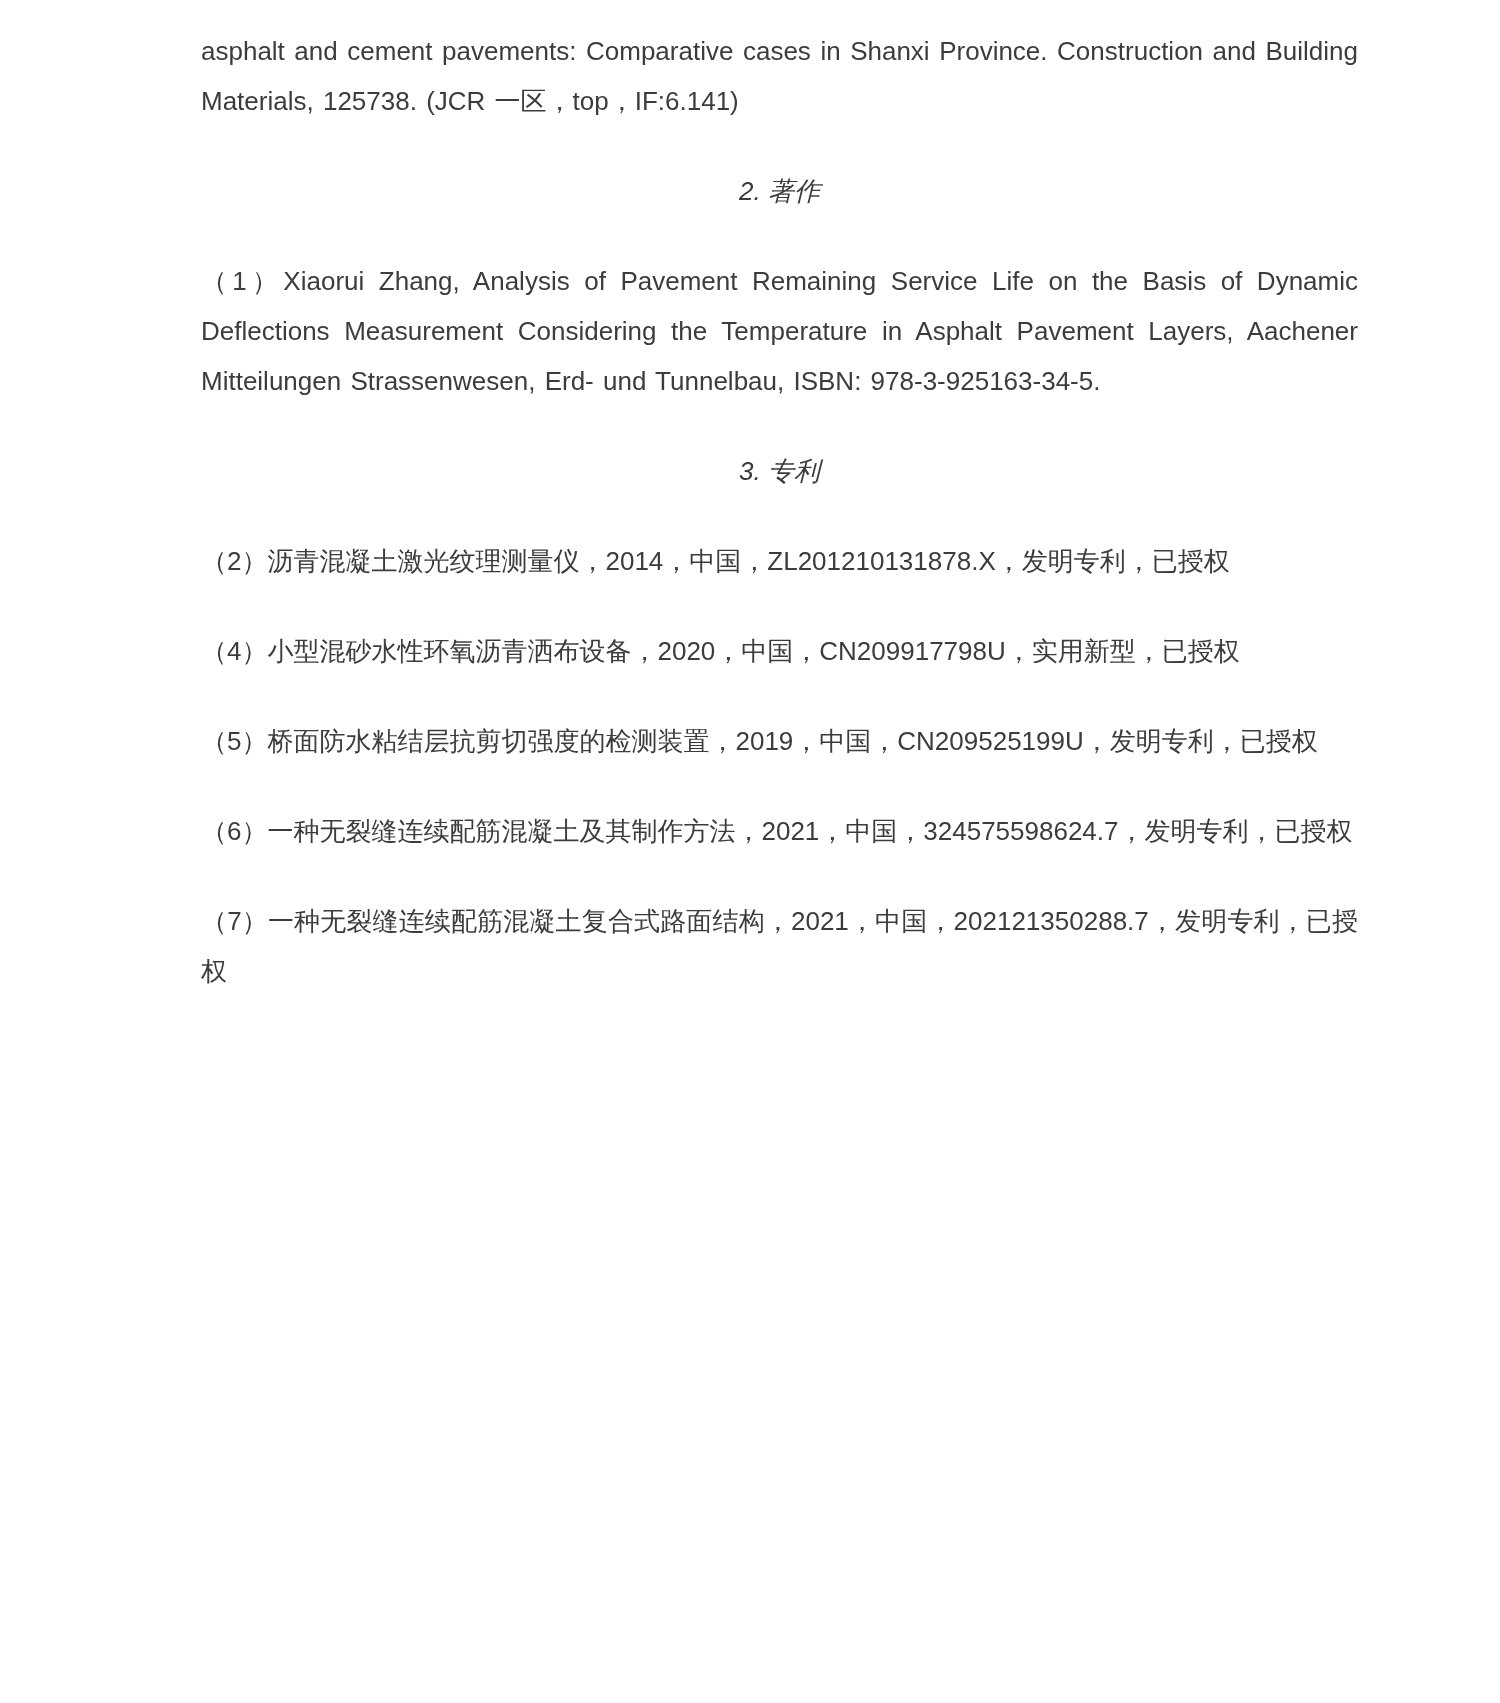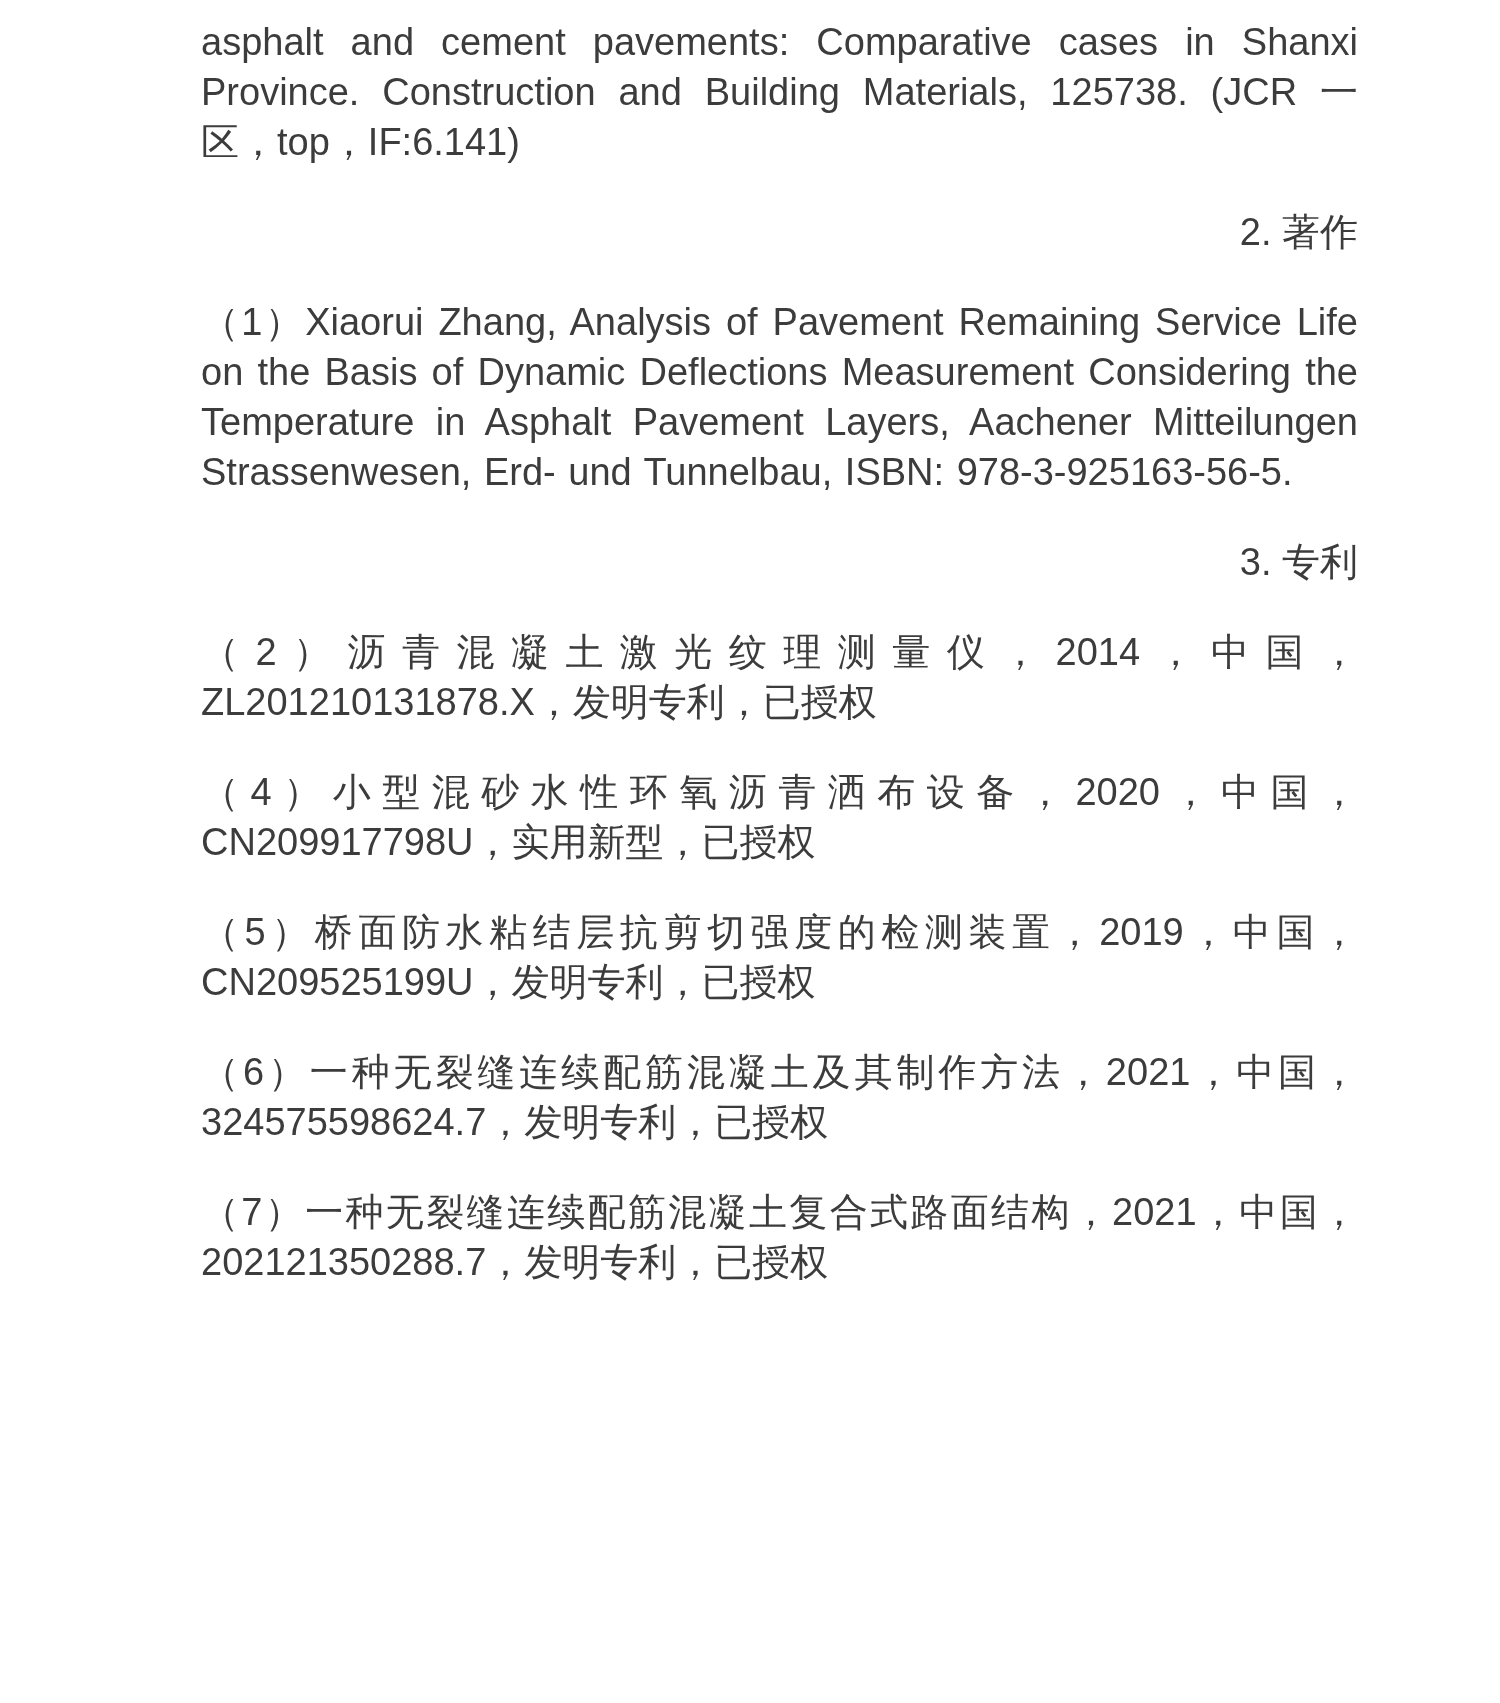--- a/index.html
+++ b/index.html
@@ -9,47 +9,48 @@
   body {
     width: 1500px;
     height: 1703px;
     background: #ffffff;
     overflow: hidden;
     position: relative;
   }
   .doc-page {
     position: absolute;
     left: 201px;
-    top: 17px;
+    top: 26px;
     width: 1157px;
     color: #3c3c3c;
     font-family: "Liberation Sans", sans-serif;
-    font-size: 38px;
+    font-size: 26px;
     line-height: 50px;
   }
   .para {
     margin: 0 0 40px 0;
     text-align: justify;
     text-justify: inter-word;
     word-spacing: 2px;
   }
   .para:last-child {
     margin-bottom: 0;
   }
   .heading {
-    text-align: right;
+    text-align: center;
     word-spacing: normal;
+    font-style: italic;
   }
 </style>
 </head>
 <body>
 
 <div class="doc-page">
   <p class="para">asphalt and cement pavements: Comparative cases in Shanxi Province. Construction and Building Materials, 125738.  (JCR 一区，top，IF:6.141)</p>
   <p class="para heading">2. 著作</p>
-  <p class="para">（1）Xiaorui Zhang, Analysis of Pavement Remaining Service Life on the Basis of Dynamic Deflections Measurement Considering the Temperature in Asphalt Pavement Layers, Aachener Mitteilungen Strassenwesen, Erd- und Tunnelbau, ISBN: 978-3-925163-56-5.</p>
+  <p class="para">（1）Xiaorui Zhang, Analysis of Pavement Remaining Service Life on the Basis of Dynamic Deflections Measurement Considering the Temperature in Asphalt Pavement Layers, Aachener Mitteilungen Strassenwesen, Erd- und Tunnelbau, ISBN: 978-3-925163-34-5.</p>
   <p class="para heading">3. 专利</p>
   <p class="para">（2）沥青混凝土激光纹理测量仪，2014，中国，ZL201210131878.X，发明专利，已授权</p>
   <p class="para">（4）小型混砂水性环氧沥青洒布设备，2020，中国，CN209917798U，实用新型，已授权</p>
   <p class="para">（5）桥面防水粘结层抗剪切强度的检测装置，2019，中国，CN209525199U，发明专利，已授权</p>
   <p class="para">（6）一种无裂缝连续配筋混凝土及其制作方法，2021，中国，324575598624.7，发明专利，已授权</p>
   <p class="para">（7）一种无裂缝连续配筋混凝土复合式路面结构，2021，中国，202121350288.7，发明专利，已授权</p>
 </div>
 
 </body></html>

